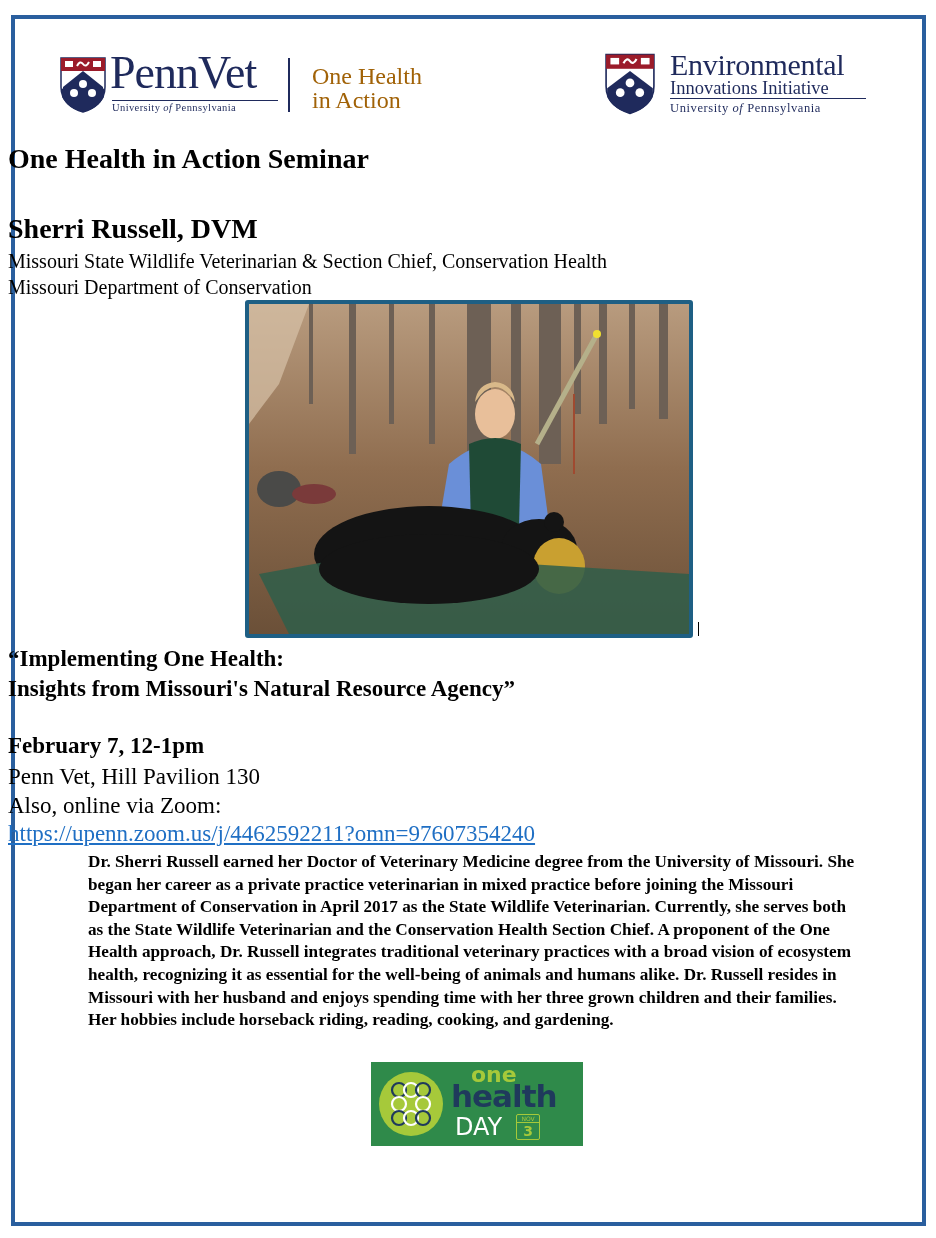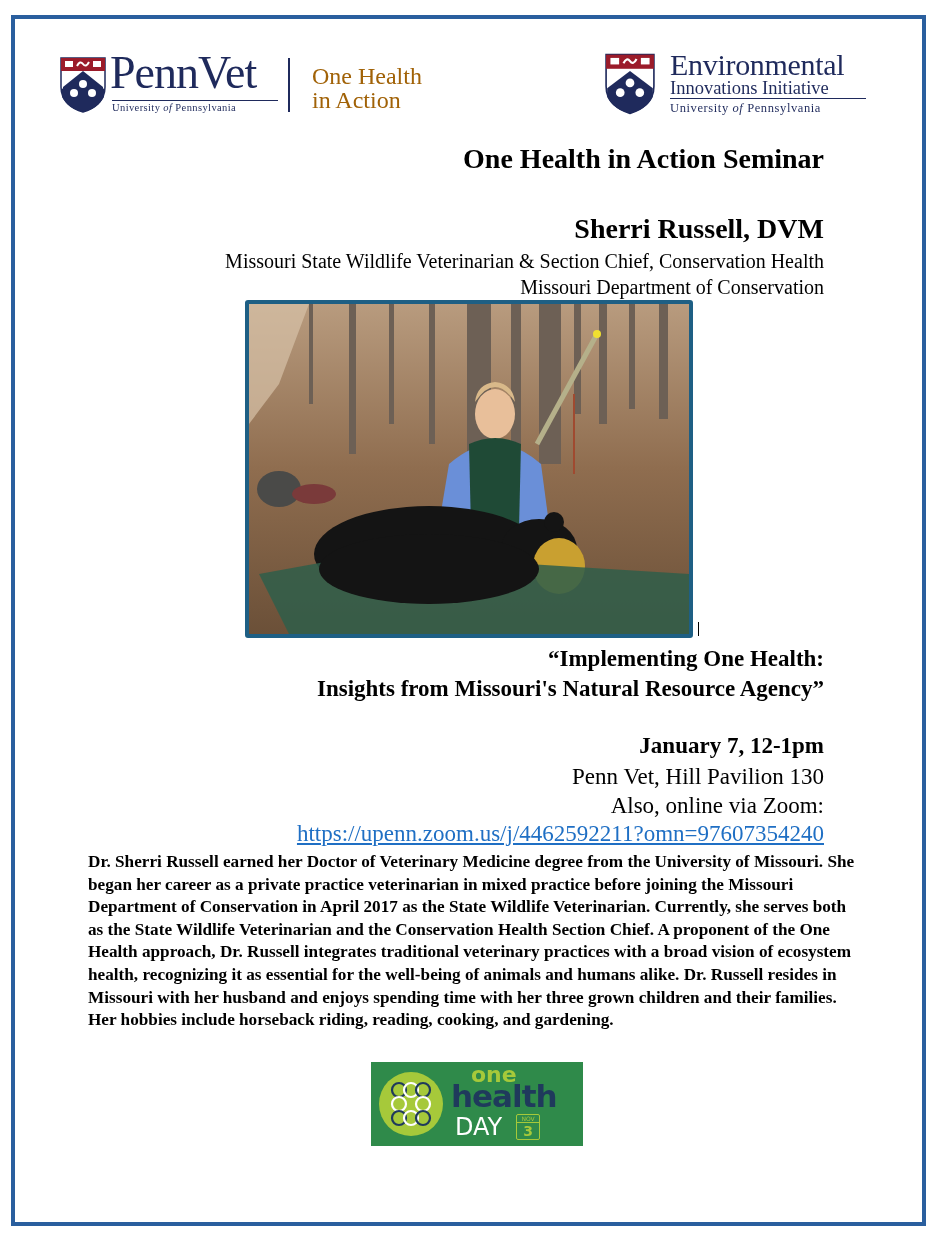--- a/index.html
+++ b/index.html
@@ -1,19 +1,19 @@
 <!DOCTYPE html>
 <html><head>
 <meta charset="utf-8">
 <style>
   html,body{margin:0;padding:0;background:#ffffff;}
   body{width:936px;height:1238px;position:relative;overflow:hidden;font-family:"Liberation Serif","DejaVu Serif",serif;color:#000;}
   .frame{position:absolute;left:11px;top:15px;width:907px;height:1203px;border:4px solid #2a5f9e;}
   .abs{position:absolute;}
-  .center{text-align:right;left:16px;width:808px;}
+  .center{text-align:left;left:8px;width:808px;}
   
   .pv-shield{left:60px;top:57px;width:46px;height:56px;}
   .pv-name{left:110px;top:50px;font-size:46px;color:#1f2a5c;letter-spacing:-1px;line-height:46px;}
   .pv-sub{left:112px;top:100px;font-size:10.5px;color:#1f2a5c;letter-spacing:0.4px;border-top:1px solid #1f2a5c;padding-top:1px;width:166px;}
   .pv-sub i{font-style:italic;}
   .pv-div{left:288px;top:58px;width:2px;height:54px;background:#1f2a5c;}
   .pv-oha{left:312px;top:64px;font-size:24px;color:#a16207;line-height:24px;}
   
   .eii-shield{left:605px;top:53px;width:50px;height:62px;}
   .eii-name{left:670px;top:50px;font-size:30px;color:#1f2a5c;line-height:30px;letter-spacing:-0.3px;}
@@ -137,21 +137,21 @@
 
     <path d="M10 270 L120 250 L440 270 L440 330 L40 330 Z" fill="#2f5e4a" opacity="0.85"></path>
     <ellipse cx="180" cy="265" rx="110" ry="35" fill="#141414"></ellipse>
   </svg>
 </div>
 <div class="abs cursor-bar"></div>
 
 <div class="abs center talk1">“Implementing One Health:</div>
 <div class="abs center talk2">Insights from Missouri's Natural Resource Agency”</div>
 
-<div class="abs center date">January 7, 12-1pm</div>
+<div class="abs center date">February 7, 12-1pm</div>
 <div class="abs center venue">Penn Vet, Hill Pavilion 130</div>
 <div class="abs center zoomline">Also, online via Zoom:</div>
 <div class="abs center link">https://upenn.zoom.us/j/4462592211?omn=97607354240</div>
 
 <div class="abs bio">Dr. Sherri Russell earned her Doctor of Veterinary Medicine degree from the University of Missouri. She began her career as a private practice veterinarian in mixed practice before joining the Missouri Department of Conservation in April 2017 as the State Wildlife Veterinarian. Currently, she serves both as the State Wildlife Veterinarian and the Conservation Health Section Chief. A proponent of the One Health approach, Dr. Russell integrates traditional veterinary practices with a broad vision of ecosystem health, recognizing it as essential for the well-being of animals and humans alike. Dr. Russell resides in Missouri with her husband and enjoys spending time with her three grown children and their families. Her hobbies include horseback riding, reading, cooking, and gardening.</div>
 
 <div class="abs ohd">
   <svg width="196" height="84" viewBox="0 0 196 84">
     <circle cx="40" cy="42" r="32" fill="#a6c93a"></circle>
     <g fill="none" stroke-width="2.2">

